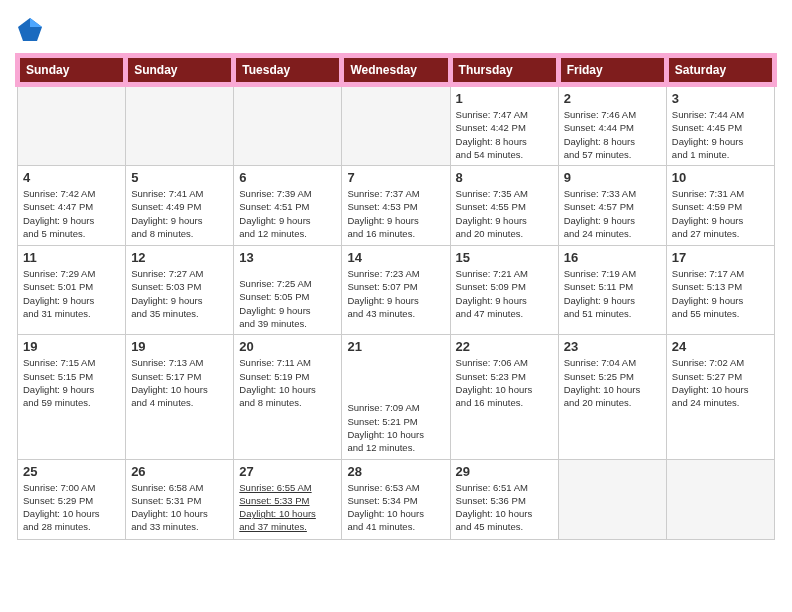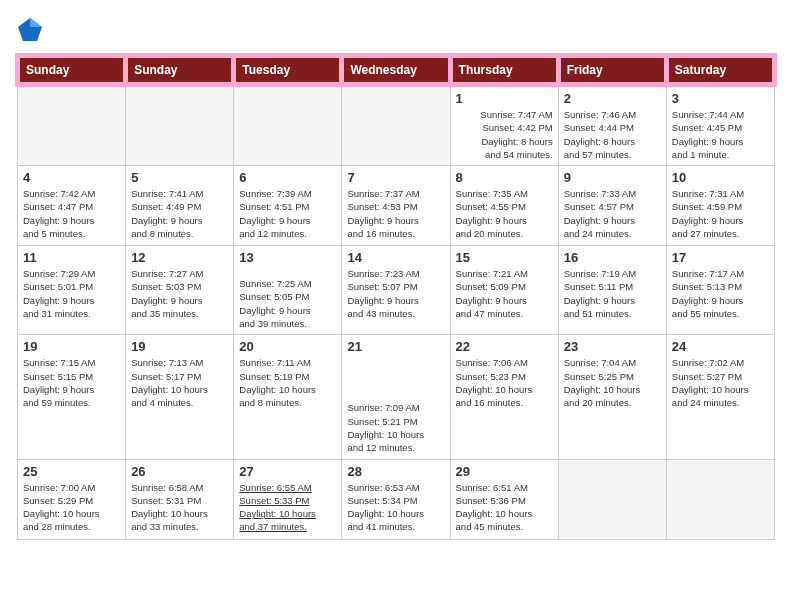--- a/index.html
+++ b/index.html
@@ -129,21 +129,21 @@
         </tr>
     </thead>
     <tbody id="calendar-body">
     <tr>
           <td class="empty"></td>
           <td class="empty"></td>
           <td class="empty"></td>
           <td class="empty"></td>
           <td>
             <span class="day-num">1</span>
-            <div class="day-info" style="white-space: pre-line; text-align: right;">Sunrise: 7:47 AM
+            <div class="day-info" style="white-space: pre-line;">Sunrise: 7:47 AM
 Sunset: 4:42 PM
 Daylight: 8 hours
 and 54 minutes.</div>
           </td>
           <td>
             <span class="day-num">2</span>
             <div class="day-info" style="white-space: pre-line;">Sunrise: 7:46 AM
 Sunset: 4:44 PM
 Daylight: 8 hours
 and 57 minutes.</div>

